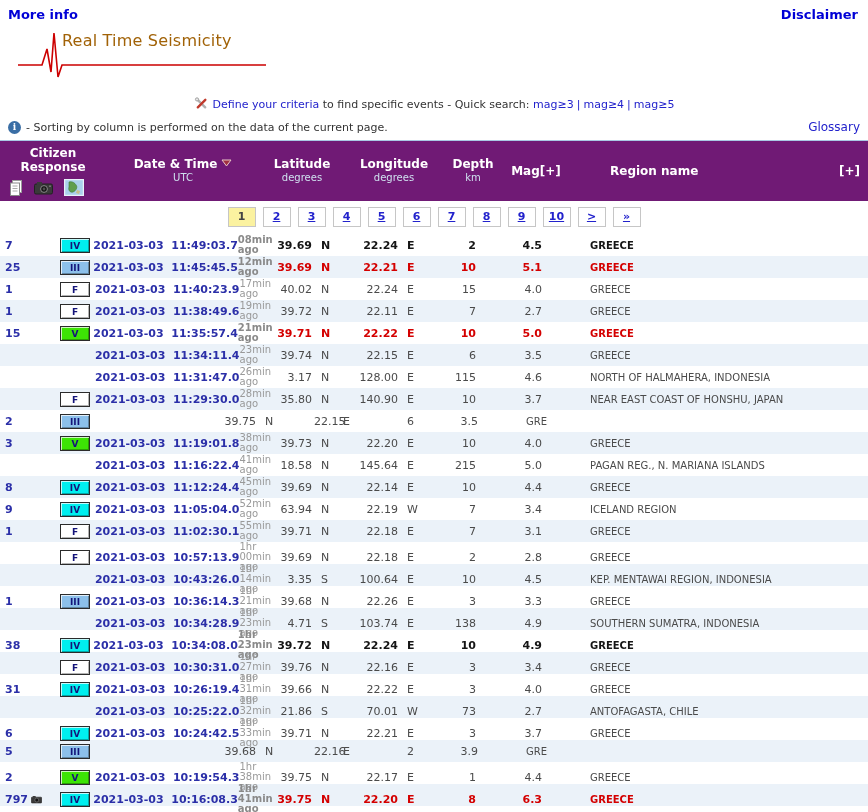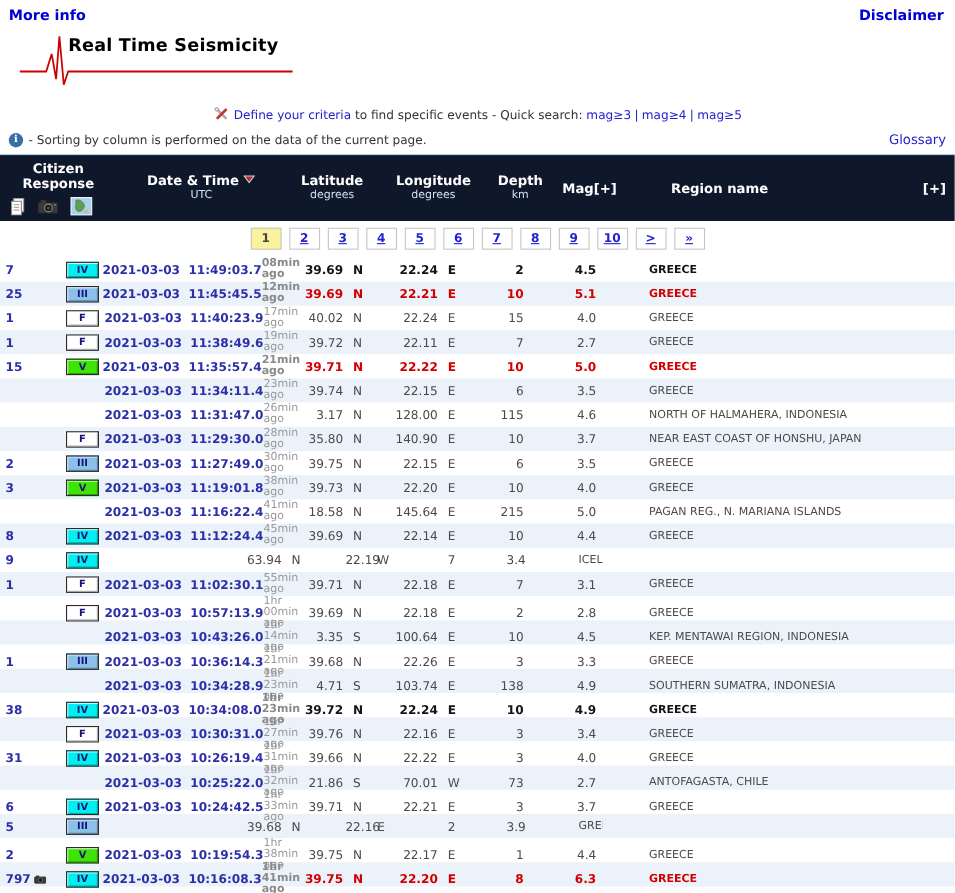--- a/index.html
+++ b/index.html
@@ -7,40 +7,40 @@
     font-family:"DejaVu Sans","Liberation Sans",sans-serif; }
   a { text-decoration:none;text-align:center; }
 
   
   .topbar { display:flex; justify-content:space-between; padding:7px 10px 0 8px; }
   .topbar a { color:#0000d6; font-weight:bold; font-size:13px; }
 
   
   .logo { position:relative; height:56px; margin:3px 0 0 16px; width:300px; }
   .logo svg { position:absolute; left:0; top:2px; }
-  .logo-title { position:absolute; left:46px; top:6px; font-size:16px; font-weight:bold; color:#000000; letter-spacing:0.2px; }
+  .logo-title { position:absolute; left:46px; top:6px; font-size:16px; font-weight:normal; color:#a16207; letter-spacing:0.2px; }
 
   
   .criteria-row { text-align:center; font-size:11px; margin-top:15px; height:18px; color:#333; }
   .criteria-row .tools { vertical-align:-3px; margin-right:4px; }
   .criteria-row a { color:#2222cc; }
   .criteria-row .sep { color:#2222cc; margin:0 3px; }
 
   
   .info-row { display:flex; align-items:center; font-size:11px; color:#333;
     padding:6px 8px 6px 8px; border-bottom:1px solid #a9c9e4; }
   .info-icon { display:inline-block; width:13px; height:13px; border-radius:50%;
     background:#3a6ea5; color:#fff; font-size:9px; font-weight:bold; text-align:center;
     line-height:13px; margin-right:5px; font-family:"DejaVu Serif",serif; }
   .info-row .spacer { flex:1; }
   .info-row a { color:#2222cc; font-size:12px; }
 
   
   .thead { display:grid; grid-template-columns:108px 150px 88px 96px 62px 64px 1fr 38px;
-    background:#0f172a; color:#fff; min-height:60px; align-items:center; }
+    background:#701a75; color:#fff; min-height:60px; align-items:center; }
   .th { display:flex; flex-direction:column; align-items:center; justify-content:center;
     font-size:12px; font-weight:bold; line-height:14px; }
   .th .sub { font-size:10px; font-weight:normal; color:#cfe0ef; }
   .th-citizen { align-items:flex-start; padding-left:8px; }
   .th-citizen .cr-label { text-align:center; width:90px; }
   .cr-icons { display:flex; gap:11px; margin-top:5px; align-items:center; padding-left:2px; }
   .th-region { align-items:flex-start; padding-left:42px; }
   .th-plus { align-items:flex-end; padding-right:8px; }
   .sort-arrow { display:inline-block; margin-left:4px; vertical-align:1px; }
 
@@ -338,24 +338,20 @@
       <div class="cell c-region">NEAR EAST COAST OF HONSHU, JAPAN</div>
       <div class="cell"></div>
     </div>
     <div class="row">
       <div class="cell c-count">
         <span>2</span>
       </div>
       <div class="cell c-badge">
         <span class="badge" style="background:#8cc0ea">III</span>
       </div>
-      <div class="cell c-date">
-        <span class="dt">2021-03-03&nbsp;&nbsp;11:27:49.0</span>
-        <span class="ago">30min ago</span>
-      </div>
       <div class="cell c-latv val">39.75</div>
       <div class="cell c-latd val">N</div>
       <div class="cell c-lonv val">22.15</div>
       <div class="cell c-lond val">E</div>
       <div class="cell c-depth val">6</div>
       <div class="cell c-mag val">3.5</div>
       <div class="cell c-region">GREECE</div>
       <div class="cell"></div>
     </div>
     <div class="row alt">
@@ -415,20 +411,24 @@
       <div class="cell c-mag val">4.4</div>
       <div class="cell c-region">GREECE</div>
       <div class="cell"></div>
     </div>
     <div class="row">
       <div class="cell c-count">
         <span>9</span>
       </div>
       <div class="cell c-badge">
         <span class="badge" style="background:#00efef">IV</span>
+      </div>
+      <div class="cell c-date">
+        <span class="dt">2021-03-03&nbsp;&nbsp;11:05:04.0</span>
+        <span class="ago">52min ago</span>
       </div>
       <div class="cell c-latv val">63.94</div>
       <div class="cell c-latd val">N</div>
       <div class="cell c-lonv val">22.19</div>
       <div class="cell c-lond val">W</div>
       <div class="cell c-depth val">7</div>
       <div class="cell c-mag val">3.4</div>
       <div class="cell c-region">ICELAND REGION</div>
       <div class="cell"></div>
     </div>

